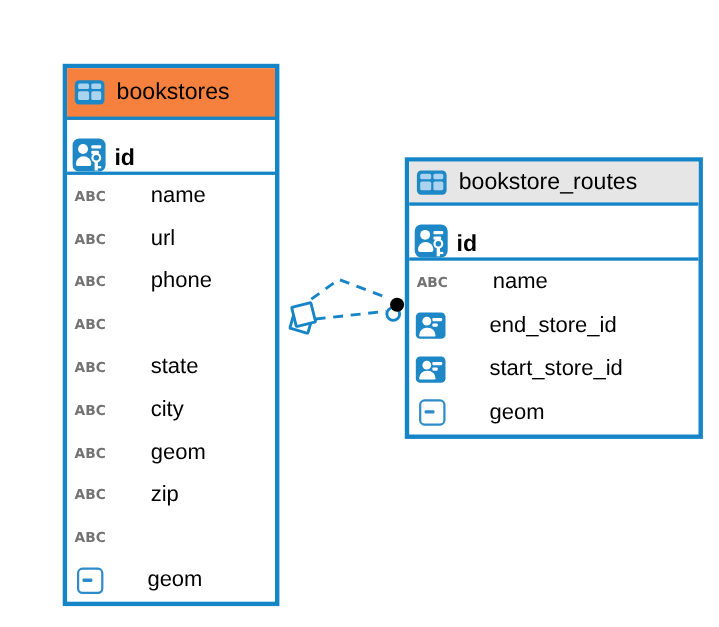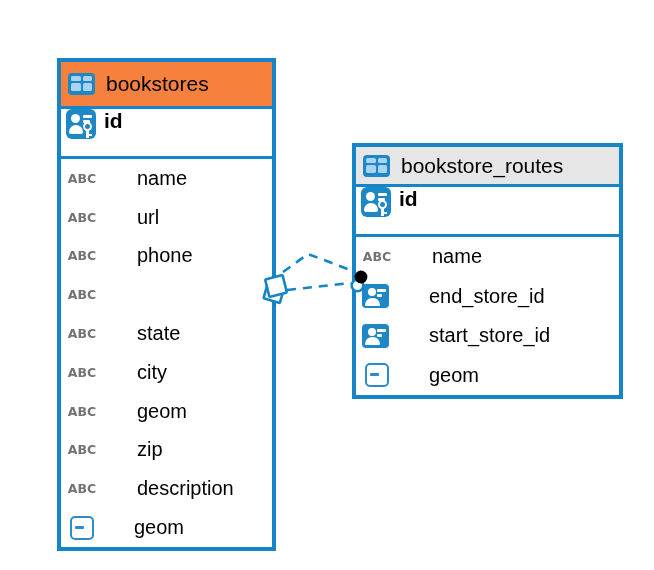--- a/index.html
+++ b/index.html
@@ -9,33 +9,33 @@
   }
   html,body{margin:0;padding:0;background:#ffffff;}
   #canvas{
     position:relative;width:654px;height:570px;background:#ffffff;overflow:hidden;
     font-family:"Liberation Sans",sans-serif;color:#000;
   }
   .entity{
     position:absolute;box-sizing:border-box;background:#fff;
     border:4px solid var(--blue);
   }
-  #table-bookstores{left:57px;top:58px;width:219px;height:493px;}
-  #table-bookstore-routes{left:352px;top:143px;width:271px;height:256px;}
+  #table-bookstores{left:57px;top:58px;width:197px;height:493px;}
+  #table-bookstore-routes{left:368px;top:143px;width:271px;height:256px;}
 
   .tbl-header{
     display:flex;align-items:center;gap:11px;padding-left:7px;
     border-bottom:3px solid var(--blue);box-sizing:border-box;
   }
   #table-bookstores .tbl-header{height:47px;background:#f6813e;}
   #table-bookstore-routes .tbl-header{height:40px;background:#e6e6e6;}
   .tbl-title{font-size:21px;white-space:nowrap;}
 
   .pk-row{
-    display:flex;align-items:flex-start;gap:8px;padding-left:5px;
+    display:flex;align-items:flex-end;gap:8px;padding-left:5px;
     border-bottom:3px solid var(--blue);box-sizing:border-box;height:50px;
   }
   .pk-label{font-size:21px;font-weight:bold;}
 
   .col-row{display:flex;align-items:center;gap:8px;padding-left:6px;}
   #table-bookstores .col-row{height:38.8px;}
   #table-bookstore-routes .col-row{height:39.5px;}
   .col-label{font-size:20px;white-space:nowrap;margin-left:32px;}
 
   
@@ -132,21 +132,20 @@
       <div class="col-row">
         <span class="icon-abc">ABC</span>
         <span class="col-label">geom</span>
       </div>
       <div class="col-row">
         <span class="icon-abc">ABC</span>
         <span class="col-label">zip</span>
       </div>
       <div class="col-row">
         <span class="icon-abc">ABC</span>
-        <span class="col-label">description</span>
       </div>
       <div class="col-row">
         <span class="icon-geom">
             <i></i>
           </span>
         <span class="col-label">geom</span>
       </div>
     </div>
   </div>
 

